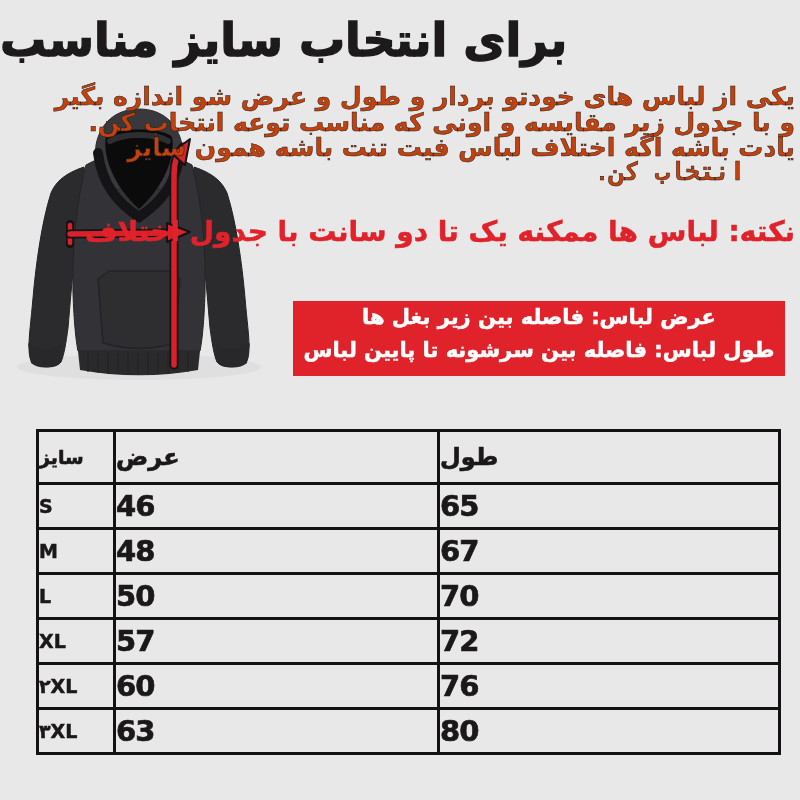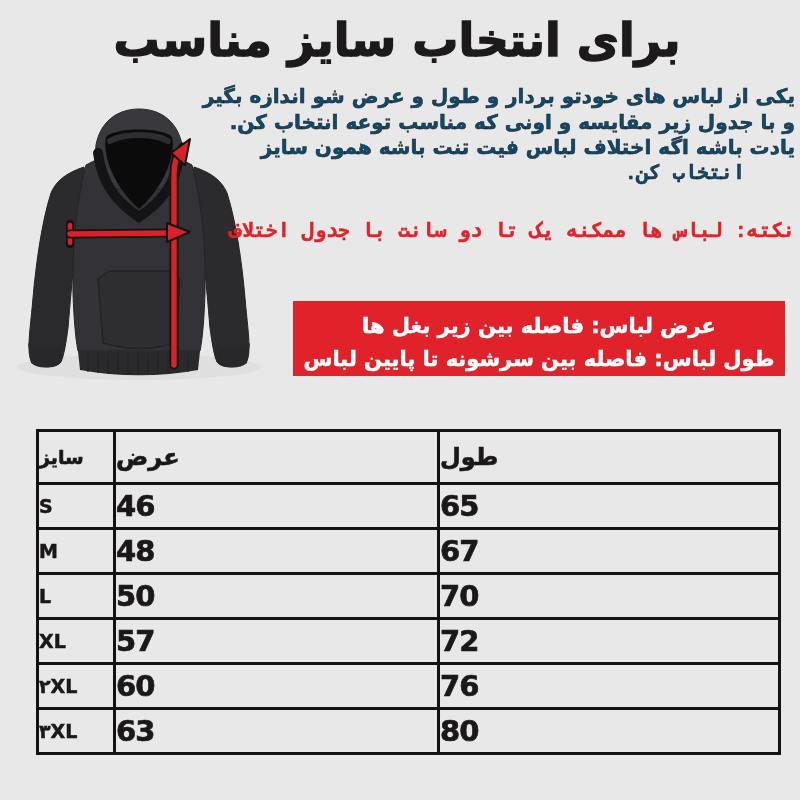--- a/index.html
+++ b/index.html
@@ -8,51 +8,51 @@
     background:#e9e8e8;
     font-family:"DejaVu Sans", sans-serif;
     position:relative;overflow:hidden;
     color:#1e1b1c;
   }
   .page{position:absolute;inset:0;}
 
   
   .title{
     position:absolute;top:8px;right:6px;left:0;
-    margin:0;direction:rtl;text-align:center;
+    margin:0;direction:rtl;text-align:left;
     font-size:46px;font-weight:bold;line-height:64px;
     color:#1d1a1b;letter-spacing:-1px;
     -webkit-text-stroke:1.4px #1d1a1b;
     white-space:nowrap;
   }
 
   
   .intro{
     position:absolute;top:84px;right:5px;width:560px;
     direction:rtl;text-align:right;
-    font-size:20px;font-weight:bold;line-height:25.5px;
-    color:#0c4a6e;-webkit-text-stroke:0.5px #201d1e;
+    font-size:25px;font-weight:bold;line-height:25.5px;
+    color:#c2410c;-webkit-text-stroke:0.5px #201d1e;
   }
   .intro .t-line{white-space:nowrap;}
   .intro .t-line:last-child{padding-right:50px;font-family:Liberation Mono, monospace;}
 
   
   .note{
     position:absolute;top:219px;right:5px;width:560px;
-    direction:rtl;text-align:center;
-    font-size:20px;font-weight:bold;line-height:26px;
-    color:#e0222b;font-family:Liberation Mono, monospace;-webkit-text-stroke:0.5px #e0222b;
+    direction:rtl;
+    font-size:28px;font-weight:bold;line-height:26px;
+    color:#e0222b;-webkit-text-stroke:0.5px #e0222b;
   }
   .note .t-line{white-space:nowrap;}
 
   
   .defbox{
     position:absolute;left:293px;top:301px;width:492px;height:75px;
     background:#e0222b;
-    display:flex;flex-direction:column;justify-content:flex-end;align-items:center;
+    display:flex;flex-direction:column;justify-content:flex-start;align-items:center;
     direction:rtl;text-align:center;
     color:#ffffff;font-size:21px;font-weight:bold;line-height:33px;
     -webkit-text-stroke:0.5px #ffffff;
   }
   .defbox .t-line{white-space:nowrap;}
 
   
   .hoodie{position:absolute;left:6px;top:103px;width:266px;height:282px;margin:0;}
 
   

